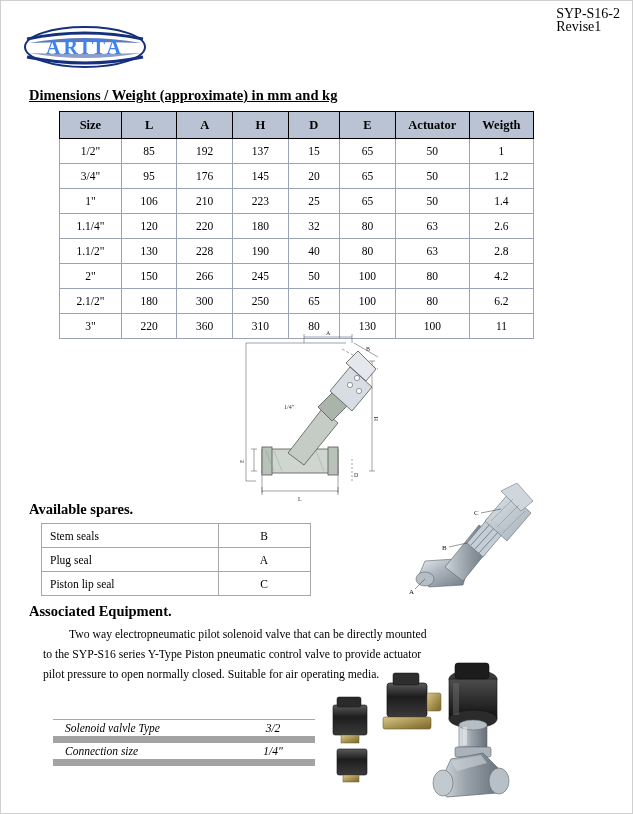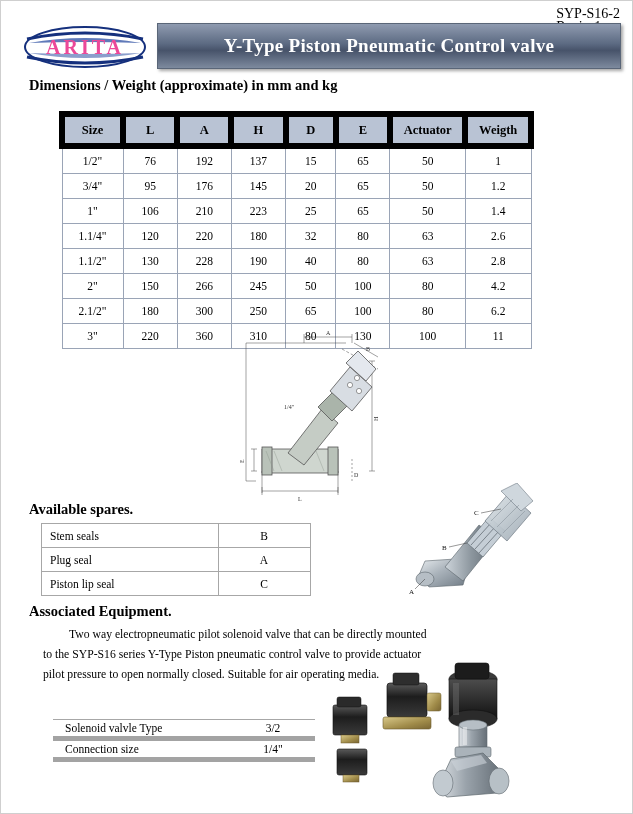--- a/index.html
+++ b/index.html
@@ -58,21 +58,21 @@
   .logo-text {
     position: absolute;
     left: 0;
     top: 13px;
     width: 140px;
     text-align: center;
     font-family: "Liberation Serif", serif;
     font-weight: bold;
     font-size: 20px;
     letter-spacing: 3px;
-    color: #ec4899;
+    color: #3b82f6;
   }
   .title-bar {
     position: absolute;
     left: 142px;
     top: 0;
     width: 462px;
     height: 44px;
     background: linear-gradient(to bottom, #8f9bb0 0%, #5c6a82 45%, #47536a 60%, #7d8a9e 100%);
     border: 1px solid #5a6678;
     box-shadow: 2px 2px 3px rgba(0,0,0,0.35);
@@ -88,38 +88,38 @@
     letter-spacing: 0.3px;
   }
 
   
   .sec-heading {
     position: absolute;
     font-family: "Liberation Serif", serif;
     font-weight: bold;
     font-size: 14.5px;
   }
-  #dims-heading { left: 28px; top: 76px; }
+  #dims-heading { left: 28px; top: 86px; text-decoration: underline; }
   #spares-heading { left: 28px; top: 500px; }
   #assoc-heading { left: 28px; top: 602px; text-align: right; }
 
   
   table {
     border-collapse: collapse;
   }
   .dims-table {
     position: absolute;
     left: 58px;
     top: 110px;
     width: 475px;
     font-size: 11.5px;
   }
   .dims-table th {
     background: #b9c3d4;
-    border: 6px solid #000000;
+    border: 1px solid #000000;
     font-family: "Liberation Serif", serif;
     font-weight: bold;
     font-size: 12.5px;
     height: 24px;
     text-align: center;
   }
   .dims-table td {
     border: 1px solid #9aa4b6;
     height: 22px;
     text-align: center;
@@ -165,24 +165,25 @@
   
   .sol-table {
     position: absolute;
     left: 52px;
     top: 718px;
     width: 262px;
     font-size: 11.5px;
   }
   .sol-table td {
     border-top: 1px solid #a7a7a7;
-    border-bottom: 5px solid #a3a3a3;
+    border-bottom: 7px solid #a3a3a3;
     font-family: "Liberation Serif", serif;
     font-size: 11.5px;
     padding: 2px 6px;
+    font-style: italic;
   }
   .sol-table td.label { width: 160px; padding-left: 12px; }
   .sol-table td.value { text-align: center; }
   .sol-table td.value .v2 { display: block; }
 
   
   .drawing {
     position: absolute;
     left: 225px;
     top: 330px;
@@ -218,44 +219,41 @@
     <div class="logo-box">
       <svg class="logo-oval" viewBox="0 0 124 44">
         <ellipse cx="62" cy="22" rx="60" ry="20" fill="none" stroke="#15307d" stroke-width="2"></ellipse>
         <path d="M4 14 Q62 2 120 14" fill="none" stroke="#15307d" stroke-width="3"></path>
         <path d="M4 32 Q62 44 120 32" fill="none" stroke="#15307d" stroke-width="3"></path>
         <path d="M6 18 Q62 8 118 18 Q62 16 6 18 Z" fill="#2b4ea2" opacity="0.75"></path>
         <path d="M6 28 Q62 38 118 28 Q62 30 6 28 Z" fill="#2b4ea2" opacity="0.55"></path>
       </svg>
       <div class="logo-text">ARITA</div>
     </div>
-    <div class="title-bar">
-      <span>Y-Type Piston Pneumatic Control valve</span>
-    </div>
   </div>
 
   <div class="sec-heading" id="dims-heading">Dimensions / Weight (approximate) in mm and kg</div>
 
   <table class="dims-table">
     <thead>
       <tr>
         <th style="width:60px">Size</th>
         <th style="width:54px">L</th>
         <th style="width:54px">A</th>
         <th style="width:54px">H</th>
         <th style="width:50px">D</th>
         <th style="width:54px">E</th>
         <th style="width:72px">Actuator</th>
         <th style="width:62px">Weigth</th>
       </tr>
     </thead>
     <tbody>
       <tr>
         <td class="size-cell">1/2"</td>
-        <td>76</td>
+        <td>85</td>
         <td>192</td>
         <td>137</td>
         <td>15</td>
         <td>65</td>
         <td>50</td>
         <td>1</td>
       </tr>
       <tr>
         <td class="size-cell">3/4"</td>
         <td>95</td>

